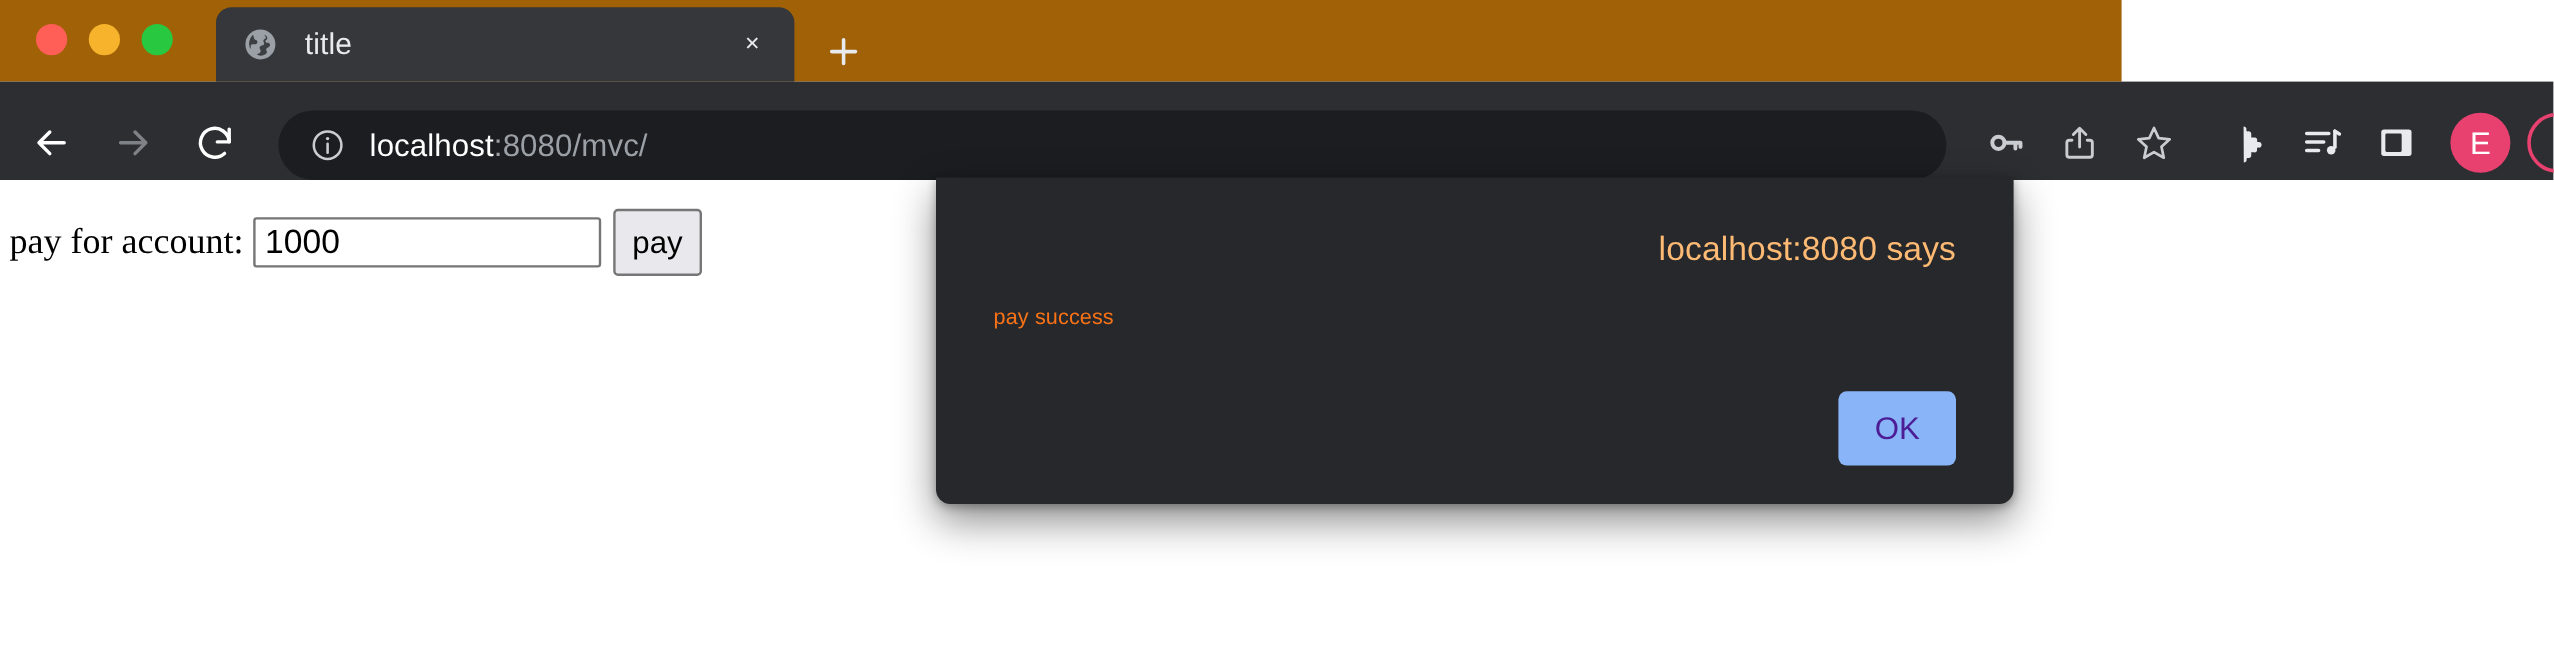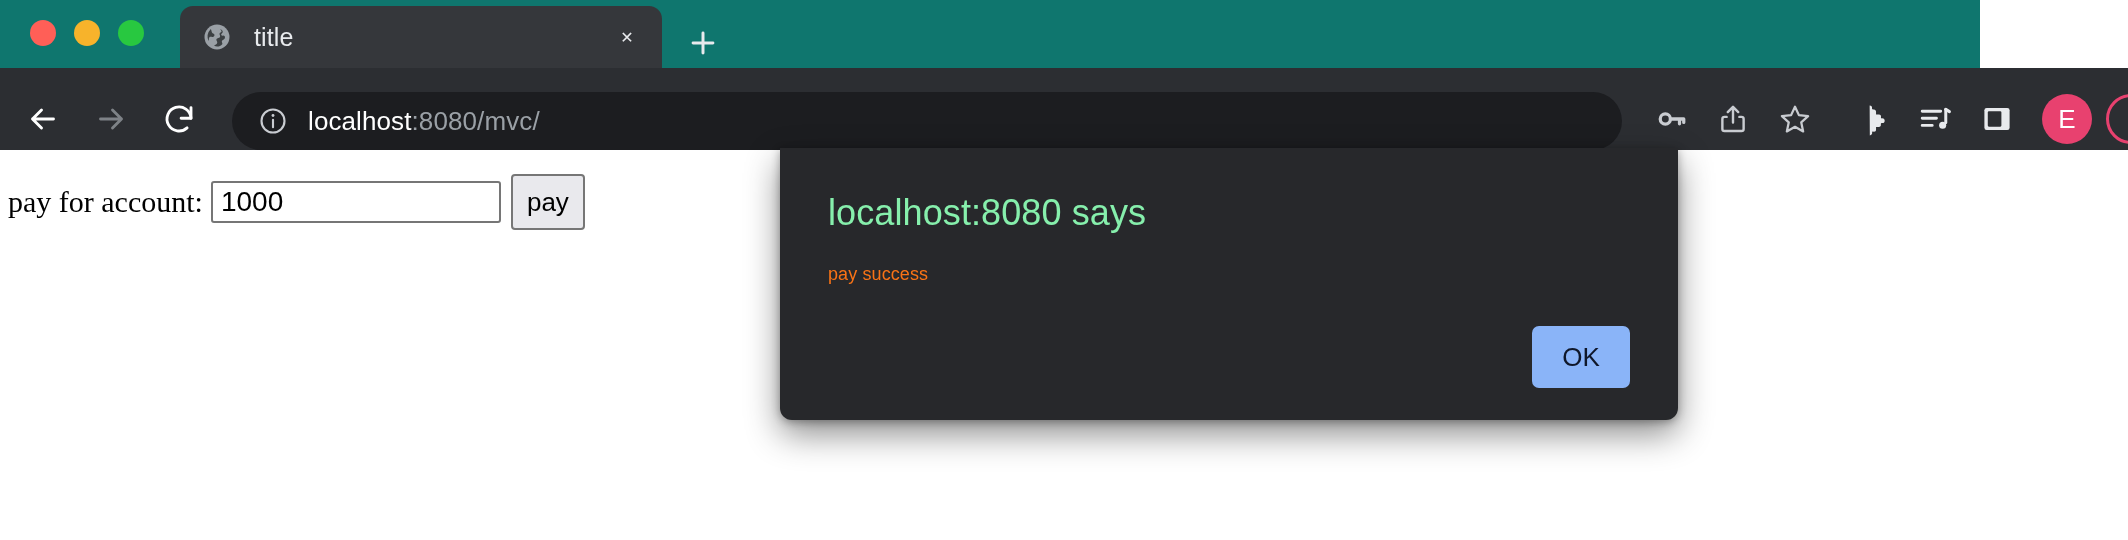--- a/index.html
+++ b/index.html
@@ -11,22 +11,22 @@
     font-family:"Liberation Sans", sans-serif;
     background:#ffffff;
   }
 
   
   .browser { width:2128px; height:540px; position:relative; }
 
   
   .tabstrip {
     position:absolute; left:0; top:0;
-    width:1980px; height:68px;
-    background:#0f766e;
+    width:1768px; height:68px;
+    background:#a16207;
     display:flex; align-items:flex-end;
   }
   .traffic-lights {
     display:flex; align-items:center; gap:18px;
     padding:0 0 22px 30px;
   }
   .light { width:26px; height:26px; border-radius:50%; }
   .light-close    { background:#ff5f57; }
   .light-minimize { background:#f7b32b; }
   .light-maximize { background:#28c840; }
@@ -164,38 +164,39 @@
     position:absolute;
     left:780px; top:148px;
     width:898px; height:272px;
     background:#27282b;
     border-radius:0 0 12px 12px;
     box-shadow:0 14px 34px rgba(0,0,0,.45), 0 2px 8px rgba(0,0,0,.30);
     padding:44px 48px 0 48px;
     display:flex; flex-direction:column;
   }
   .dialog-title {
-    font-size:36px; color:#86efac;
+    font-size:28px; color:#fdba74;
     letter-spacing:.1px;
+    text-align:right;
   }
   .dialog-message {
     margin-top:30px;
     font-size:18px; color:#f97316;
     letter-spacing:.1px;
   }
   .dialog-actions {
     margin-top:auto;
     padding-bottom:32px;
     display:flex; justify-content:flex-end;
   }
   .dialog-ok {
     min-width:98px; height:62px;
     padding:0 26px;
     background:#8ab4f8;
-    color:#0f172a;
+    color:#4c1d95;
     font-size:26px;
     font-family:"Liberation Sans", sans-serif;
     border:none; border-radius:7px;
     cursor:default;
   }
   svg { display:block; }
 </style>
 </head>
 <body>
 

